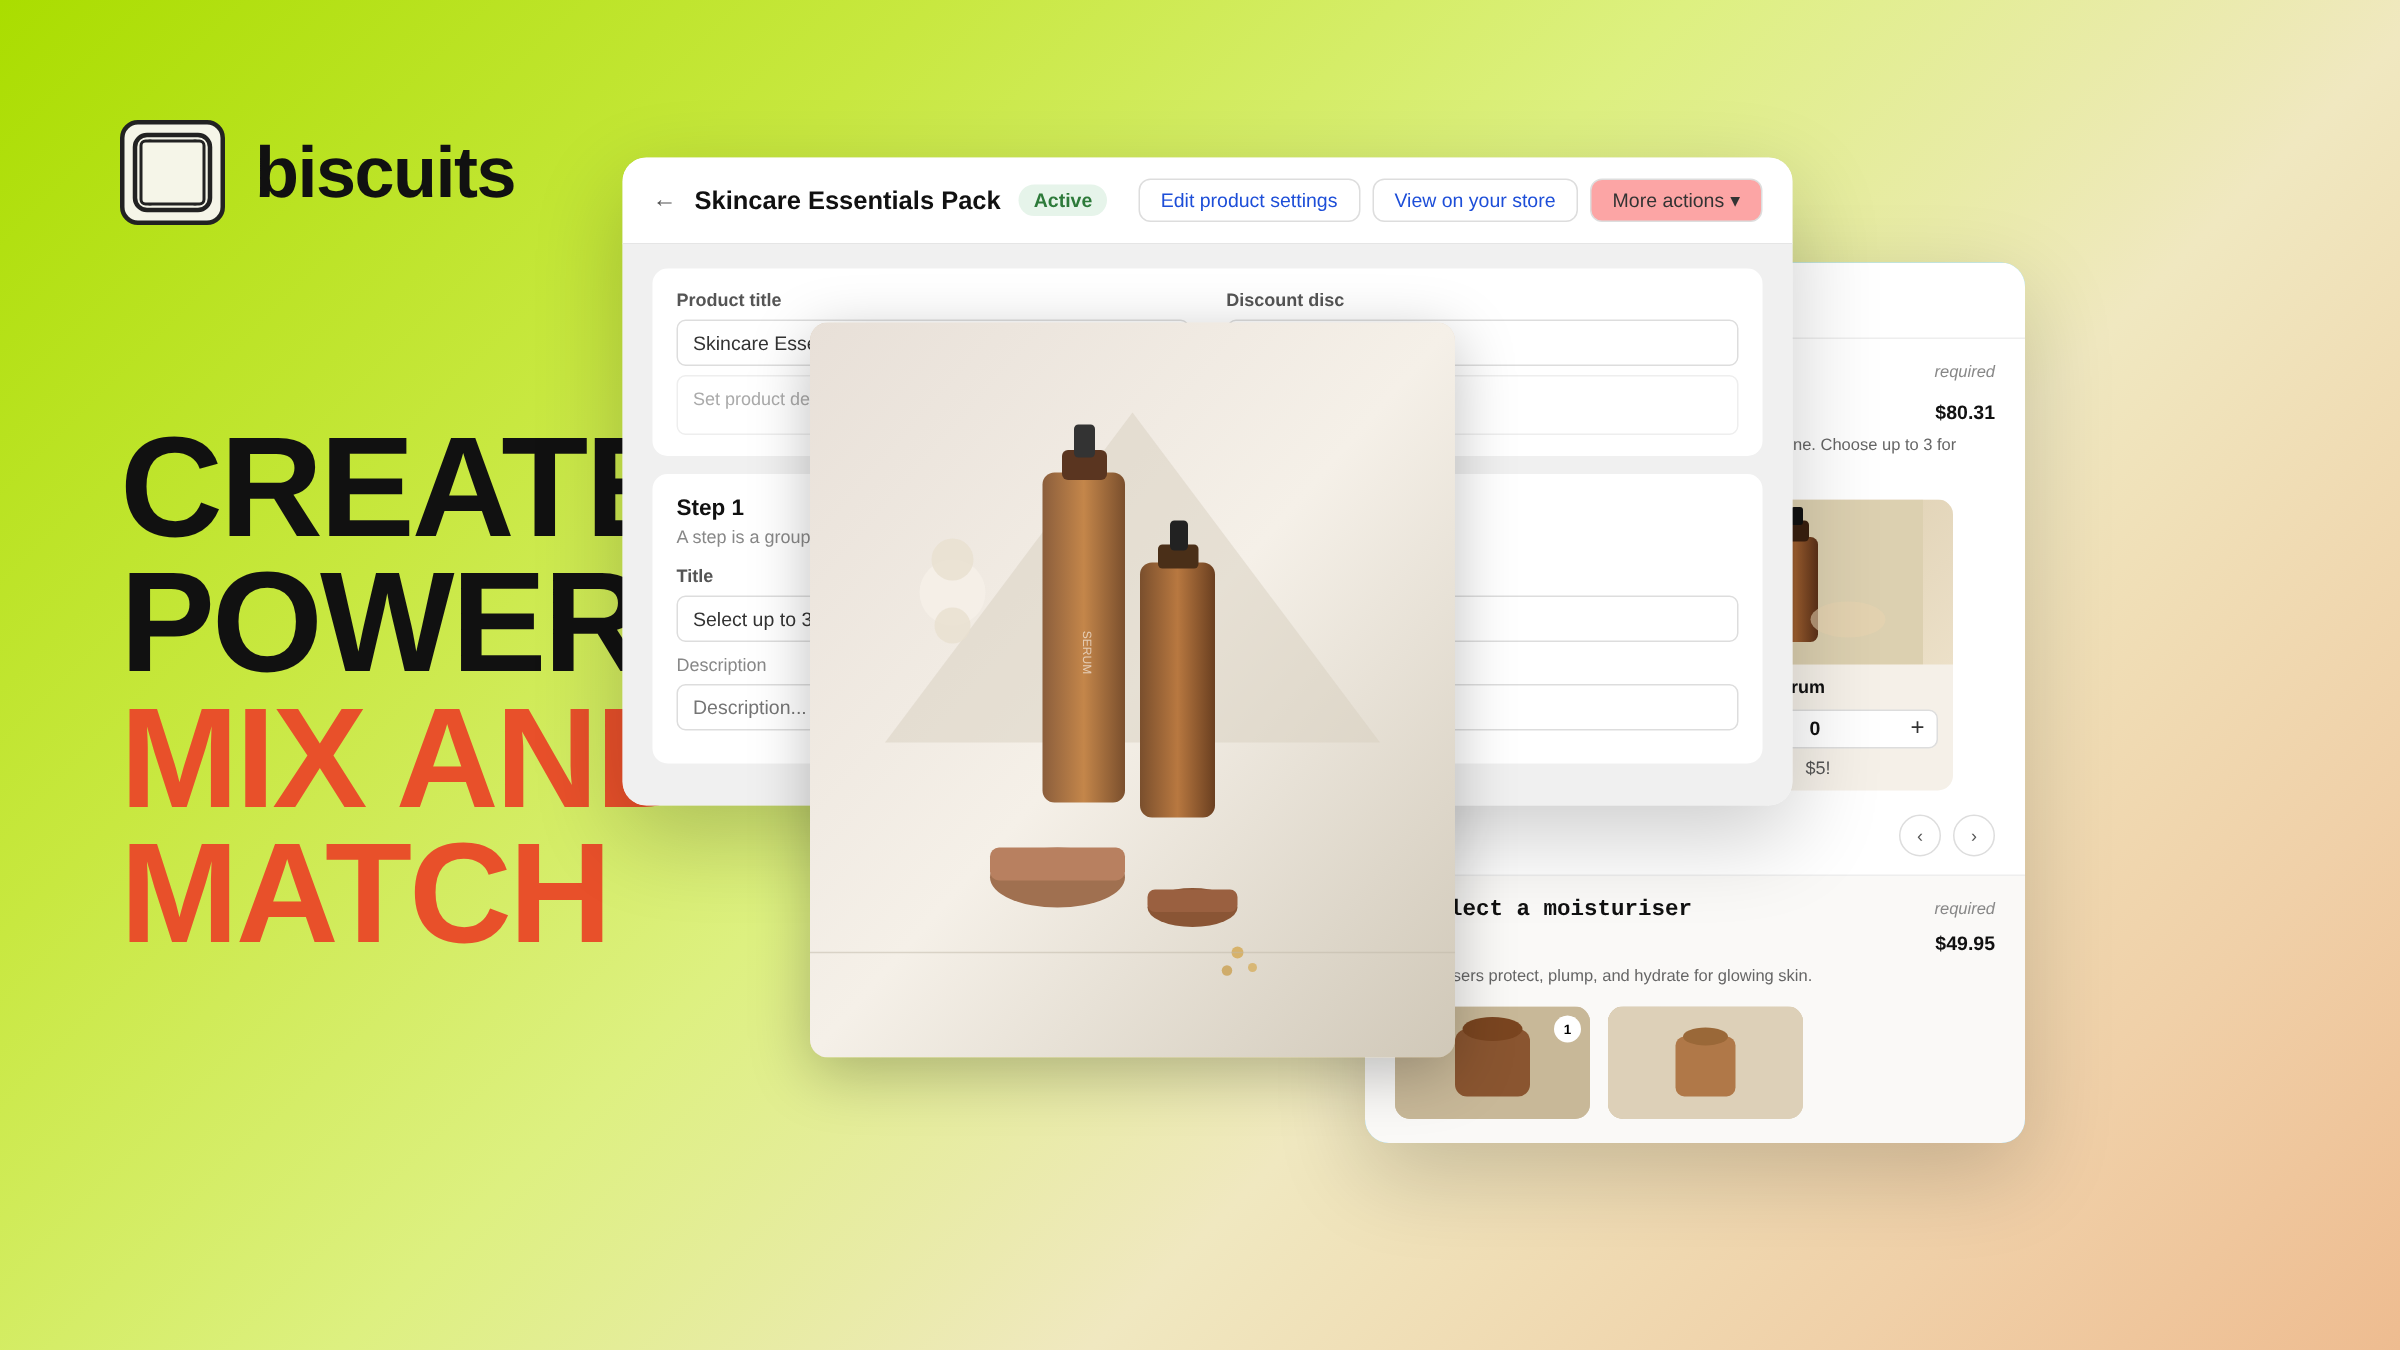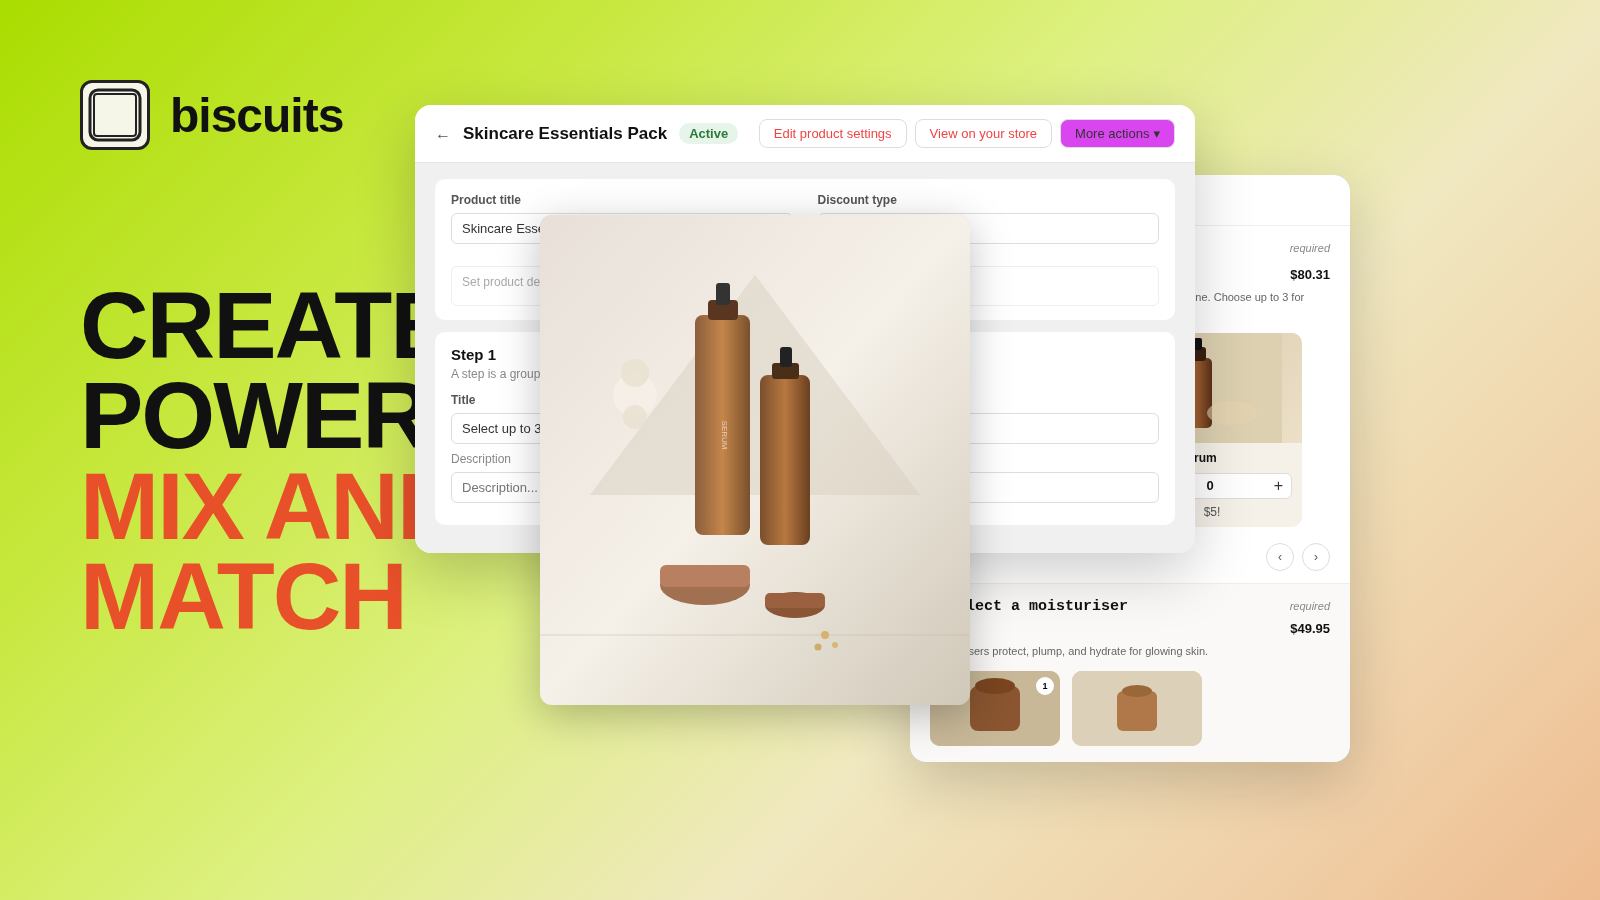--- a/index.html
+++ b/index.html
@@ -143,30 +143,30 @@
     .header-actions {
       margin-left: auto;
       display: flex;
       gap: 8px;
       align-items: center;
     }
 
     .btn-secondary {
       background: #fff;
       border: 1px solid #ddd;
-      color: #ef4444;
+      color: #1d4ed8;
       padding: 6px 14px;
       border-radius: 8px;
       font-size: 13px;
       cursor: pointer;
       font-weight: 500;
     }
 
     .btn-more {
-      background: #d946ef;
+      background: #fca5a5;
       border: 1px solid #ddd;
       color: #333;
       padding: 6px 14px;
       border-radius: 8px;
       font-size: 13px;
       cursor: pointer;
       font-weight: 500;
       display: flex;
       align-items: center;
       gap: 4px;
@@ -198,21 +198,21 @@
       border-radius: 6px;
       padding: 7px 10px;
       font-size: 13px;
       color: #333;
     }
 
     .form-row {
       display: grid;
       grid-template-columns: 1fr 1fr;
       gap: 25px;
-      margin-bottom: 22px;
+      margin-bottom: 6px;
     }
 
     .step-section {
       background: #fff;
       border-radius: 10px;
       padding: 14px 16px;
       margin-bottom: 12px;
     }
 
     .step-title {
@@ -566,21 +566,21 @@
 
   <div class="panel-content">
 
     <div class="form-section">
       <div class="form-row">
         <div>
           <div class="form-label">Product title</div>
           <input class="form-input" value="Skincare Essent..." style="">
         </div>
         <div>
-          <div class="form-label">Discount type</div>
+          <div class="form-label">Discount disc</div>
           <input class="form-input" value="Percentage disc..." style="">
         </div>
       </div>
       <div>
         <div class="desc-area">Set product desc...</div>
       </div>
     </div>
 
     <div class="step-section">
       <div class="step-title">Step 1</div>

